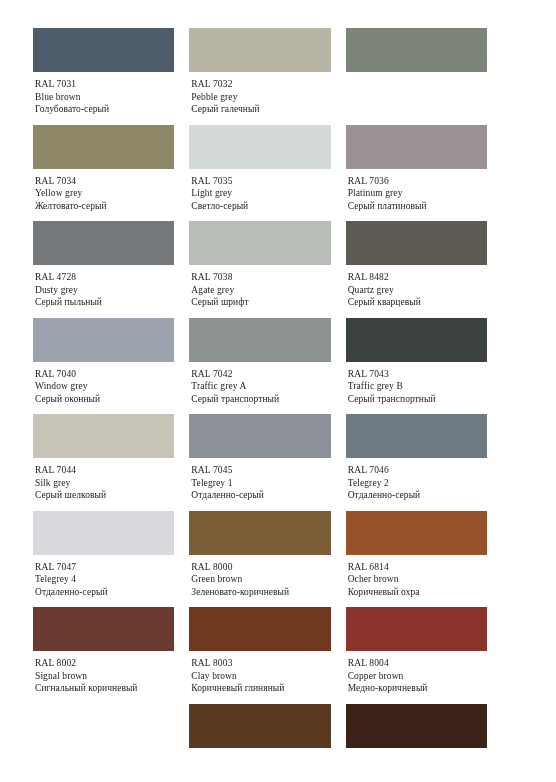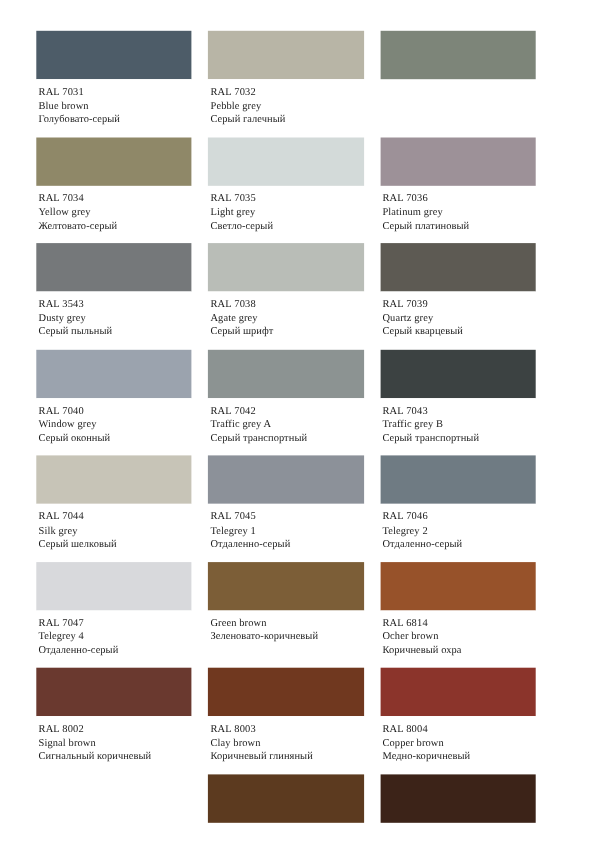--- a/index.html
+++ b/index.html
@@ -116,37 +116,37 @@
         <div class="swatch" style="background-color: rgb(157, 145, 152);"></div>
         <div class="swatch-meta">
           <div class="ral-code">RAL 7036</div>
           <div class="name-en">Platinum grey</div>
           <div class="name-ru">Серый платиновый</div>
         </div>
       </div>
       <div class="swatch-card">
         <div class="swatch" style="background-color: rgb(117, 120, 122);"></div>
         <div class="swatch-meta">
-          <div class="ral-code">RAL 3543</div>
+          <div class="ral-code">RAL 4728</div>
           <div class="name-en">Dusty grey</div>
           <div class="name-ru">Серый пыльный</div>
         </div>
       </div>
       <div class="swatch-card">
         <div class="swatch" style="background-color: rgb(185, 189, 183);"></div>
         <div class="swatch-meta">
           <div class="ral-code">RAL 7038</div>
           <div class="name-en">Agate grey</div>
           <div class="name-ru">Серый шрифт</div>
         </div>
       </div>
       <div class="swatch-card">
         <div class="swatch" style="background-color: rgb(93, 90, 83);"></div>
         <div class="swatch-meta">
-          <div class="ral-code">RAL 7039</div>
+          <div class="ral-code">RAL 8482</div>
           <div class="name-en">Quartz grey</div>
           <div class="name-ru">Серый кварцевый</div>
         </div>
       </div>
       <div class="swatch-card">
         <div class="swatch" style="background-color: rgb(155, 163, 174);"></div>
         <div class="swatch-meta">
           <div class="ral-code">RAL 7040</div>
           <div class="name-en">Window grey</div>
           <div class="name-ru">Серый оконный</div>
@@ -196,20 +196,21 @@
         <div class="swatch" style="background-color: rgb(216, 217, 220);"></div>
         <div class="swatch-meta">
           <div class="ral-code">RAL 7047</div>
           <div class="name-en">Telegrey 4</div>
           <div class="name-ru">Отдаленно-серый</div>
         </div>
       </div>
       <div class="swatch-card">
         <div class="swatch" style="background-color: rgb(124, 94, 55);"></div>
         <div class="swatch-meta">
+          <div class="ral-code">RAL 8000</div>
           <div class="name-en">Green brown</div>
           <div class="name-ru">Зеленовато-коричневый</div>
         </div>
       </div>
       <div class="swatch-card">
         <div class="swatch" style="background-color: rgb(151, 82, 42);"></div>
         <div class="swatch-meta">
           <div class="ral-code">RAL 6814</div>
           <div class="name-en">Ocher brown</div>
           <div class="name-ru">Коричневый охра</div>

